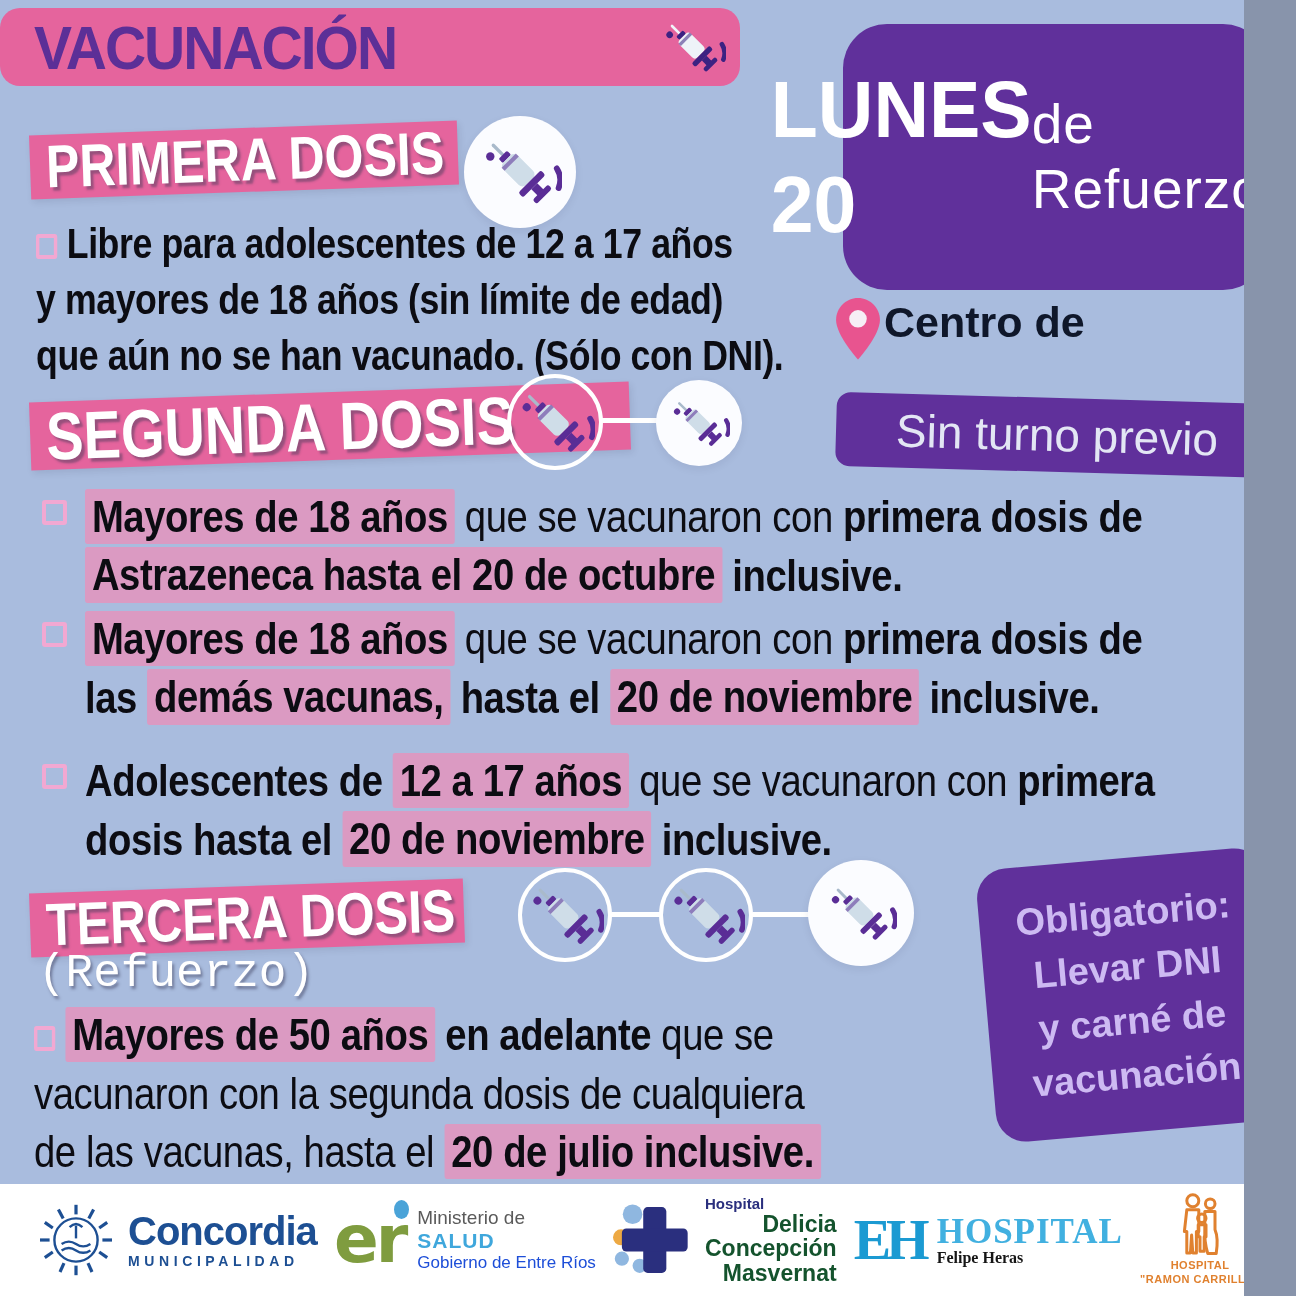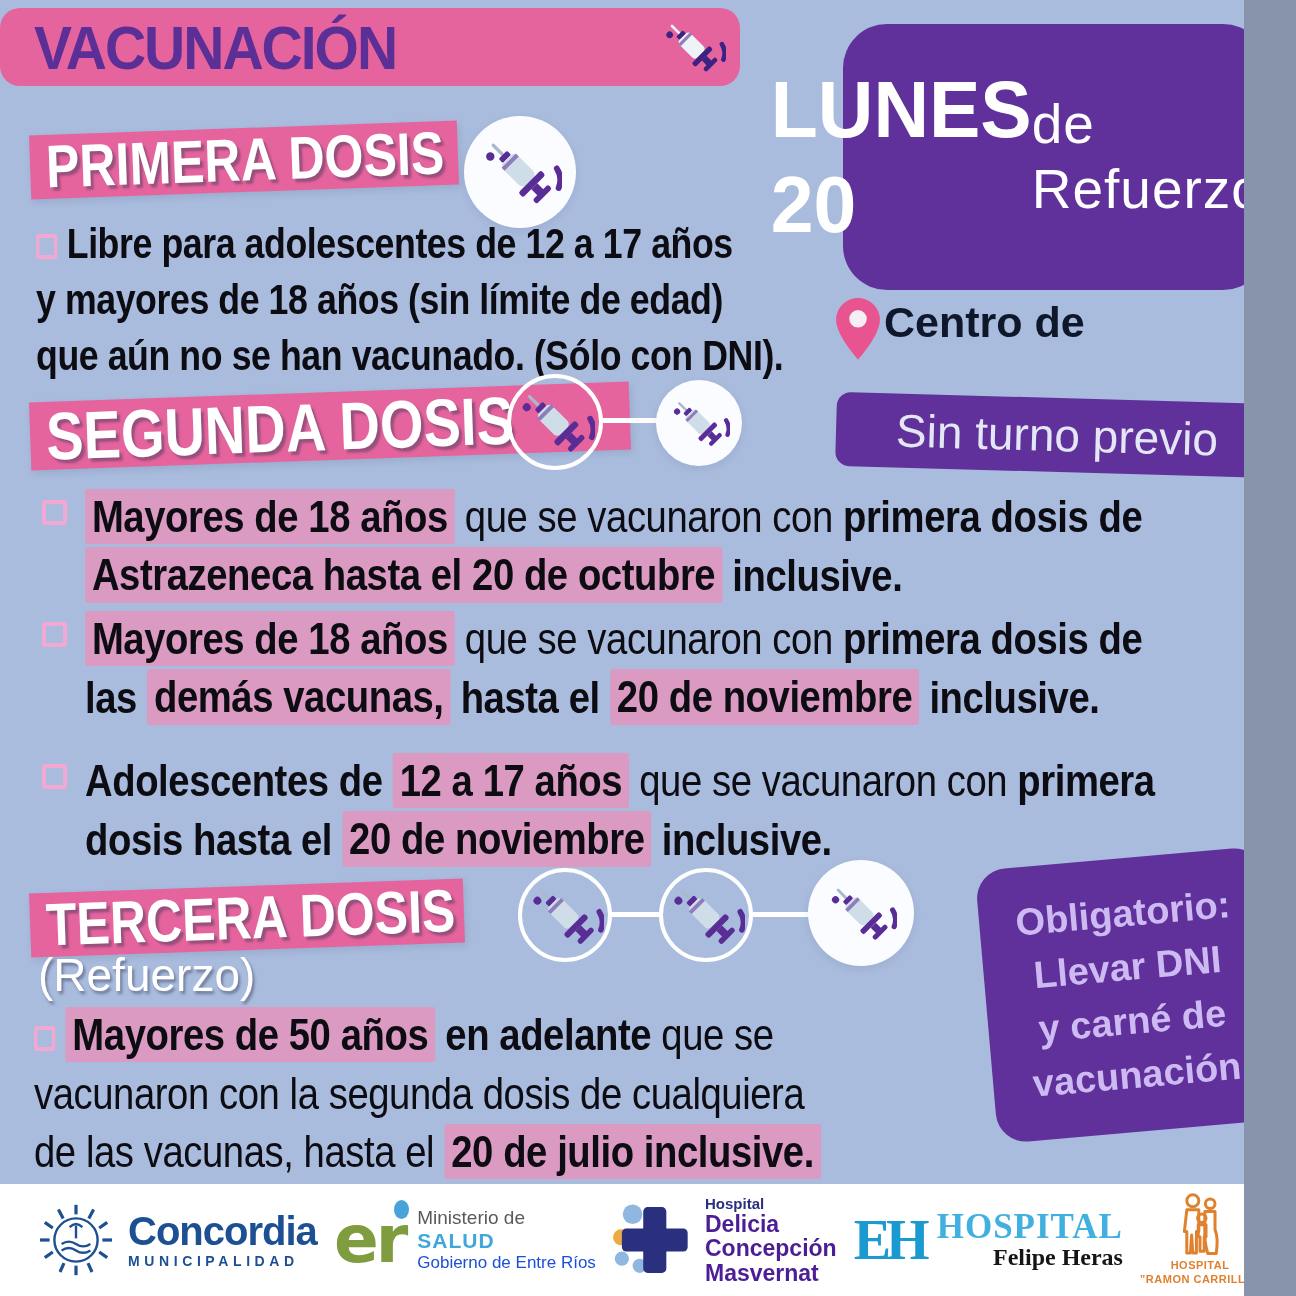--- a/index.html
+++ b/index.html
@@ -47,21 +47,21 @@
 
   
   .loc-text{position:absolute;left:884px;top:300px;color:#0f172a;font-weight:700;font-size:43px;
     line-height:1.06;letter-spacing:0;}
   .noturn{position:absolute;left:836px;top:398px;width:442px;height:74px;background:var(--purple);
     border-radius:14px;transform:rotate(1.6deg);display:flex;align-items:center;justify-content:center;
     color:#e3e6f4;font-size:46px;font-weight:400;}
 
   
   .refuerzo{position:absolute;left:38px;top:948px;color:#fff;font-size:46px;font-weight:400;
-    text-shadow:2px 3px 3px rgba(55,55,85,.5);}
+    text-shadow:2px 3px 3px rgba(55,55,85,.5);font-family:Liberation Mono, monospace;}
 
   
   .oblig{position:absolute;left:986px;top:858px;width:288px;height:274px;background:var(--purple);
     border-radius:30px;transform:rotate(-5deg);display:flex;flex-direction:column;justify-content:center;
     align-items:center;color:var(--lav);font-weight:700;font-size:38px;line-height:1.42;text-align:center;}
 
   
   .dose-outline{position:absolute;border:4px solid #fff;border-radius:50%;display:flex;
     align-items:center;justify-content:center;}
   .dose-filled{position:absolute;background:#fbfcff;border-radius:50%;display:flex;
@@ -74,25 +74,25 @@
   .logo{display:flex;align-items:center;gap:12px;}
   .concordia-name{color:#1d4f93;font-weight:700;font-size:40px;letter-spacing:-1px;line-height:1;}
   .concordia-sub{color:#1d4f93;font-weight:700;font-size:14px;letter-spacing:4.6px;margin-top:2px;}
   .er-mark{color:#7f9c3f;font-weight:700;font-size:66px;line-height:.8;position:relative;
     font-family:"DejaVu Sans",sans-serif;letter-spacing:-3px;}
   .er-dot{position:absolute;right:-4px;top:-14px;width:15px;height:19px;border-radius:50%;background:#4aa3d8;}
   .min-l1{color:#5a5a5a;font-size:19px;}
   .min-l2{color:#3fa7dc;font-size:21px;font-weight:700;letter-spacing:1px;}
   .min-l3{color:#1d4ed8;font-size:17px;}
   .masv-small{color:#2a2f7e;font-size:15px;font-weight:700;}
-  .masv-l{color:#4c1d95;font-size:23px;font-weight:700;line-height:1.05;}
+  .masv-l{color:#14532d;font-size:23px;font-weight:700;line-height:1.05;text-align:right;}
   .eh-mark{color:#1b9ad2;font-family:"Liberation Serif",serif;font-weight:700;font-size:56px;
     letter-spacing:-5px;line-height:.9;}
   .eh-l1{color:#41b0e0;font-family:"Liberation Serif",serif;font-weight:700;font-size:35px;letter-spacing:1px;line-height:1;}
-  .eh-l2{color:#151515;font-family:"Liberation Serif",serif;font-weight:700;font-size:24px;text-align:right;}
+  .eh-l2{color:#151515;font-family:"Liberation Serif",serif;font-weight:700;font-size:16px;text-align:left;}
   .carr{display:flex;flex-direction:column;align-items:center;}
   .carr-t{color:#e0812f;font-size:11px;font-weight:700;letter-spacing:.5px;line-height:1.25;text-align:center;}
 </style>
 </head>
 <body>
 <div id="poster">
 
   <svg width="0" height="0" style="position:absolute" aria-hidden="true">
     <defs>
       <g id="syr" transform="rotate(45 50 50)">

